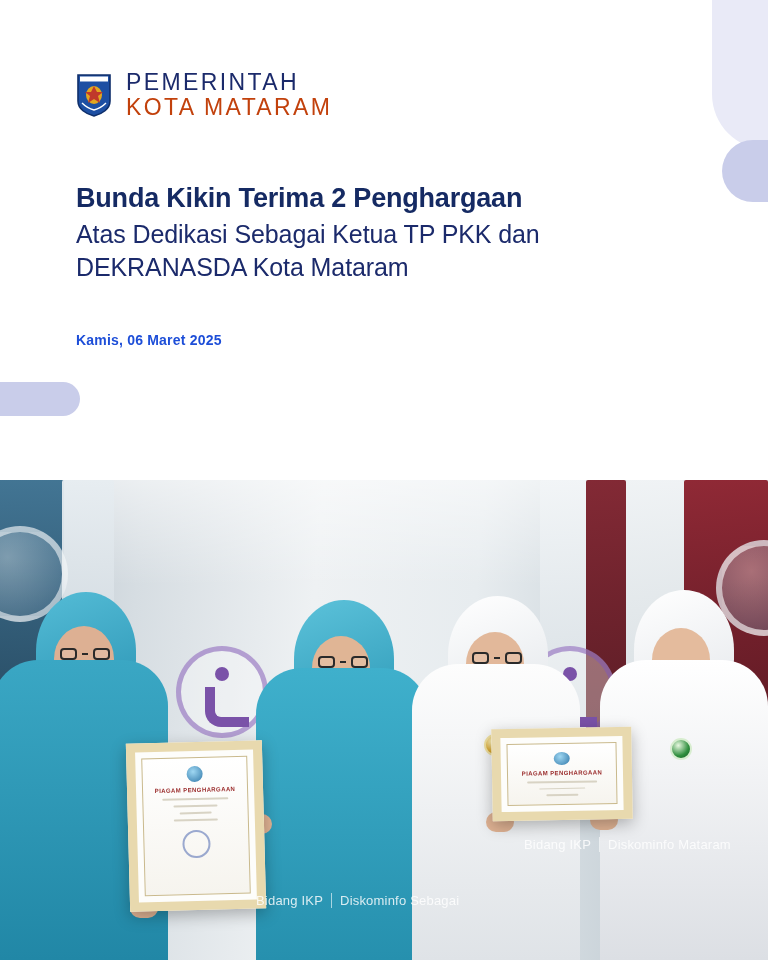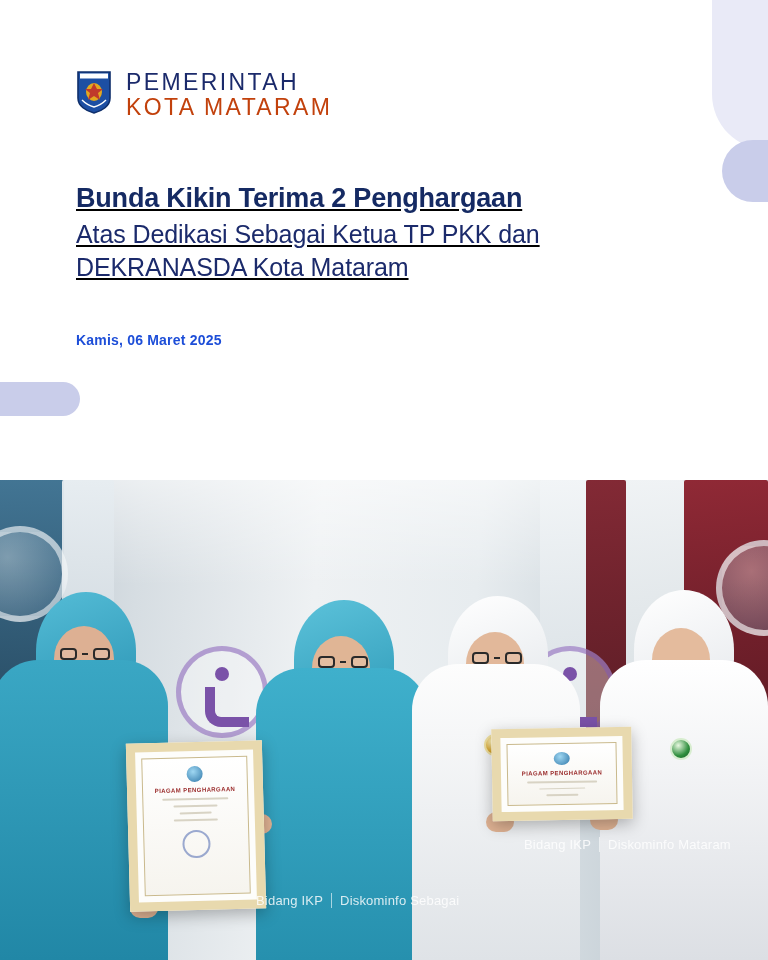--- a/index.html
+++ b/index.html
@@ -40,21 +40,21 @@
     background: #c9cdea;
     border-top-right-radius: 34px;
     border-bottom-right-radius: 34px;
   }
 
   
   .header {
     position: absolute;
     left: 76px; top: 70px;
     display: flex;
-    align-items: flex-start;
+    align-items: center;
     gap: 14px;
   }
   .crest {
     width: 36px; height: 44px;
     position: relative;
     display: block;
   }
   .logo-text {
     display: flex;
     flex-direction: column;
@@ -72,21 +72,20 @@
     letter-spacing: 2.4px;
     color: #c2410c;
     font-weight: 400;
   }
 
   
   .title-block {
     position: absolute;
     left: 76px; top: 182px;
     width: 624px;
-    text-decoration: underline;
   }
   .headline {
     font-size: 27px;
     font-weight: bold;
     color: #152a63;
     letter-spacing: -0.2px;
     line-height: 1.25;
   }
   .subhead {
     margin-top: 2px;

